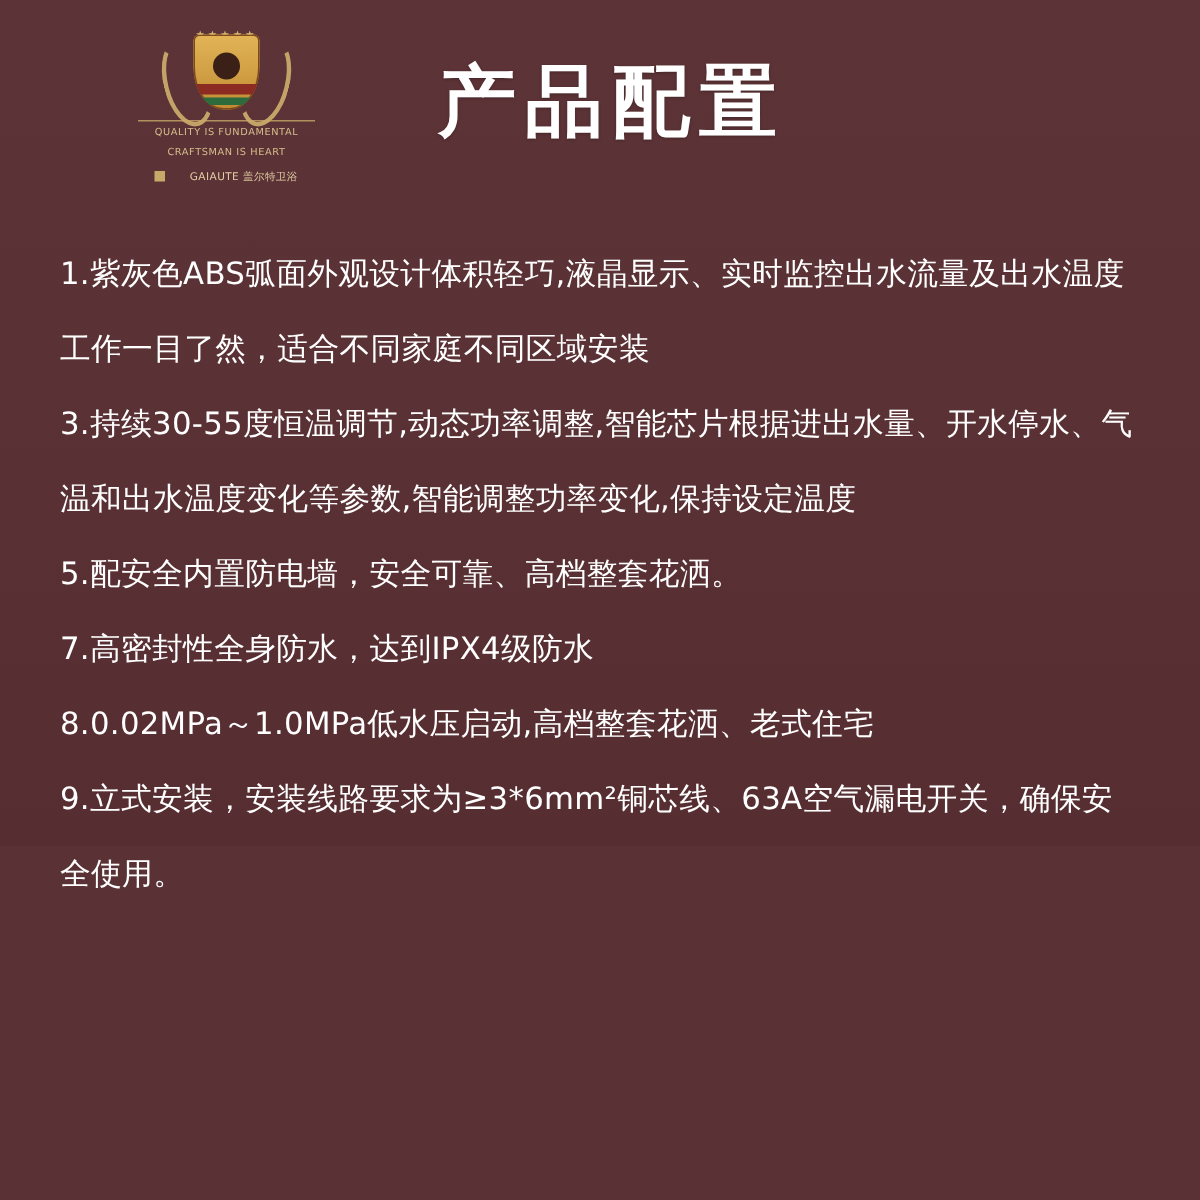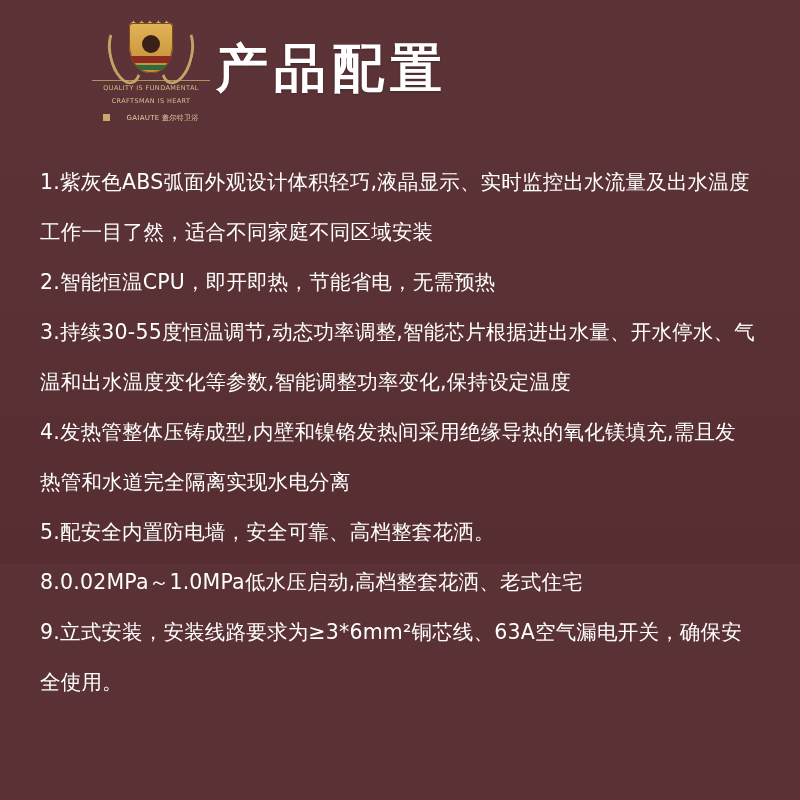--- a/index.html
+++ b/index.html
@@ -147,20 +147,21 @@
     font-size: 7px;
     color: #e2cda4;
     letter-spacing: 0.3px;
     white-space: nowrap;
   }
   .title {
     font-size: 52px;
     font-weight: bold;
     color: #ffffff;
     letter-spacing: 6px;
+    margin-left: 76px;
     line-height: 1;
     text-shadow: 0 1px 2px rgba(0,0,0,0.25);
   }
 
   
   .content {
     padding: 22px 44px 0 40px;
     box-sizing: border-box;
   }
   .line {
@@ -197,21 +198,20 @@
         <span class="sq"></span>
         <span class="txt">GAIAUTE 盖尔特卫浴</span>
       </div>
     </div>
 
     <div class="title">产品配置</div>
   </div>
 
   <div class="content">
     <div class="line">1.紫灰色ABS弧面外观设计体积轻巧,液晶显示、实时监控出水流量及出水温度工作一目了然，适合不同家庭不同区域安装</div>
-    <div class="line">2.智能恒温CPU，即开即热，节能省电，无需预热</div>
     <div class="line">3.持续30-55度恒温调节,动态功率调整,智能芯片根据进出水量、开水停水、气温和出水温度变化等参数,智能调整功率变化,保持设定温度</div>
-    <div class="line">4.发热管整体压铸成型,内壁和镍铬发热间采用绝缘导热的氧化镁填充,需且发热管和水道完全隔离实现水电分离</div>
     <div class="line">5.配安全内置防电墙，安全可靠、高档整套花洒。</div>
+    <div class="line">7.高密封性全身防水，达到IPX4级防水</div>
     <div class="line">8.0.02MPa～1.0MPa低水压启动,高档整套花洒、老式住宅</div>
     <div class="line">9.立式安装，安装线路要求为≥3*6mm²铜芯线、63A空气漏电开关，确保安全使用。</div>
   </div>
 
 </div>
 
 </body></html>

